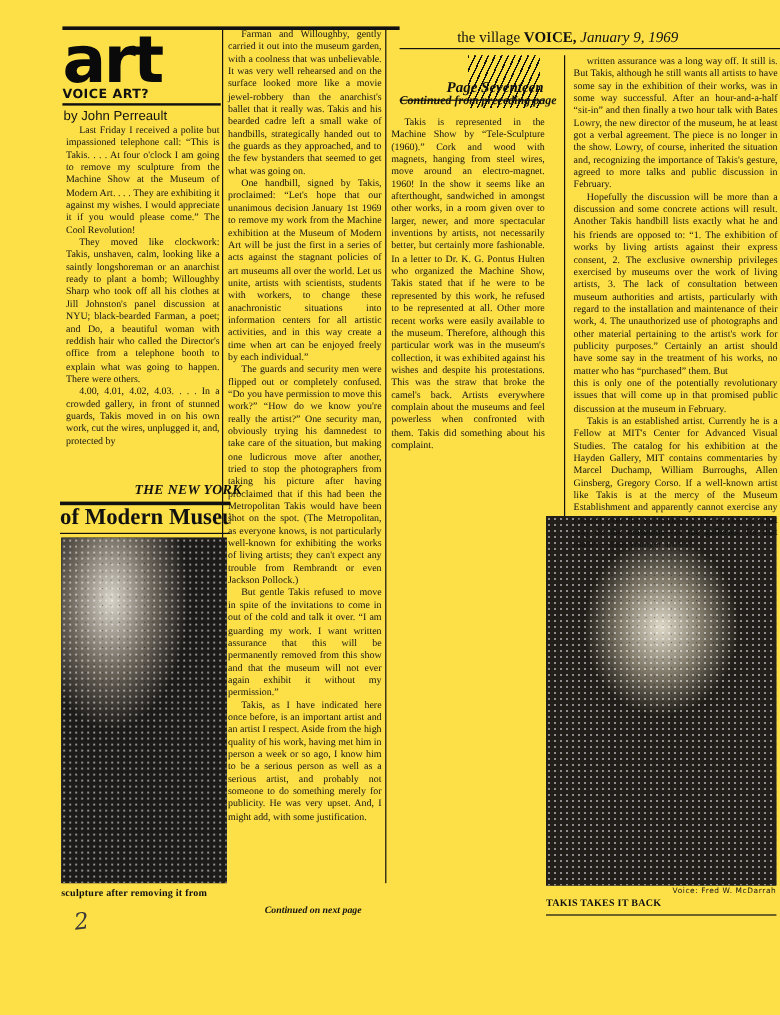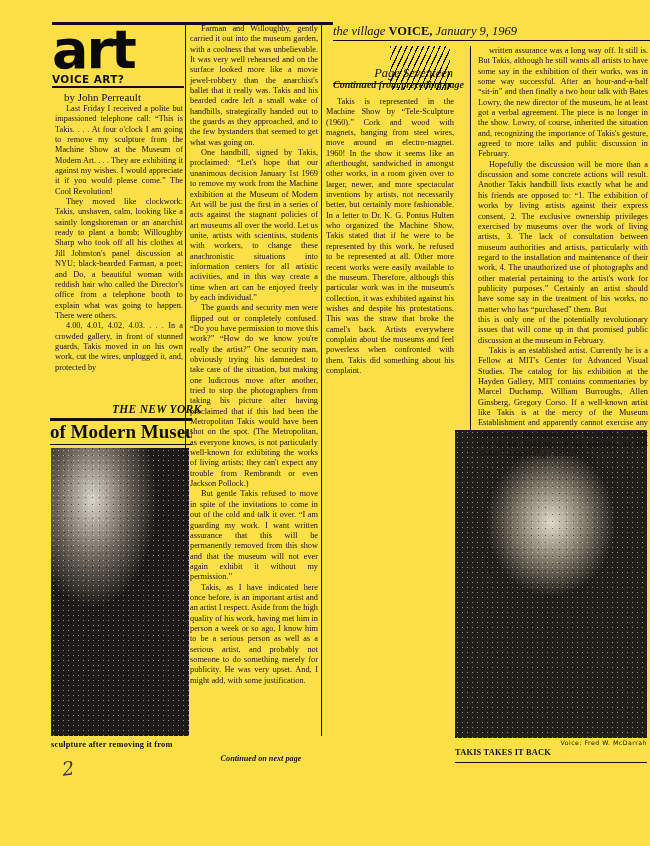--- a/index.html
+++ b/index.html
@@ -9,32 +9,32 @@
 
   
   .rule-top{position:absolute;left:52px;top:22px;width:281px;height:3px;background:#111;}
   .masthead{position:absolute;left:52px;top:24px;
             font-family:"DejaVu Sans",sans-serif;font-weight:bold;
             font-size:54px;line-height:52px;letter-spacing:-2px;color:#0a0a0a;}
   .whose{position:absolute;left:52px;top:73px;
          font-family:"DejaVu Sans",sans-serif;font-weight:bold;font-size:10.5px;
          letter-spacing:.4px;}
   .rule-whose{position:absolute;left:52px;top:86px;width:132px;height:1.5px;background:#111;}
-  .byline{position:absolute;left:64px;top:91px;
-          font-family:Liberation Serif, serif;font-size:11px;}
+  .byline{position:absolute;left:53px;top:91px;
+          font-family:Liberation Sans, sans-serif;font-size:11px;}
 
   
   .flag{position:absolute;left:333px;top:24px;font-size:12.5px;white-space:nowrap;}
-  .flag .ital{font-style:italic;}
+  .flag .ital{margin-left:48px;}
   .flag .voice{font-weight:bold;}
   .flag .dt{font-style:italic;font-weight:normal;}
   .rule-flag{position:absolute;left:333px;top:40px;width:317px;height:1.2px;background:#111;}
 
   .pageno{position:absolute;left:333px;top:66px;width:120px;text-align:right;
-          font-weight:normal;font-style:italic;font-size:12.5px;}
+          font-weight:bold;font-style:italic;font-size:12.5px;}
   .rule-pageno{position:absolute;left:333px;top:83px;width:121px;height:1px;background:#111;}
   .contfrom{position:absolute;left:333px;top:79px;font-style:italic;font-weight:bold;
             font-size:10px;}
   .hatch{position:absolute;left:390px;top:46px;width:60px;height:44px;
          background:repeating-linear-gradient(115deg,#111 0 1.2px,transparent 1.2px 5px);}
 
   
   .col{position:absolute;text-align:justify;font-size:8.3px;line-height:10.35px;
        -webkit-hyphens:none;hyphens:none;}
   .col p{margin:0;text-indent:11px;}

